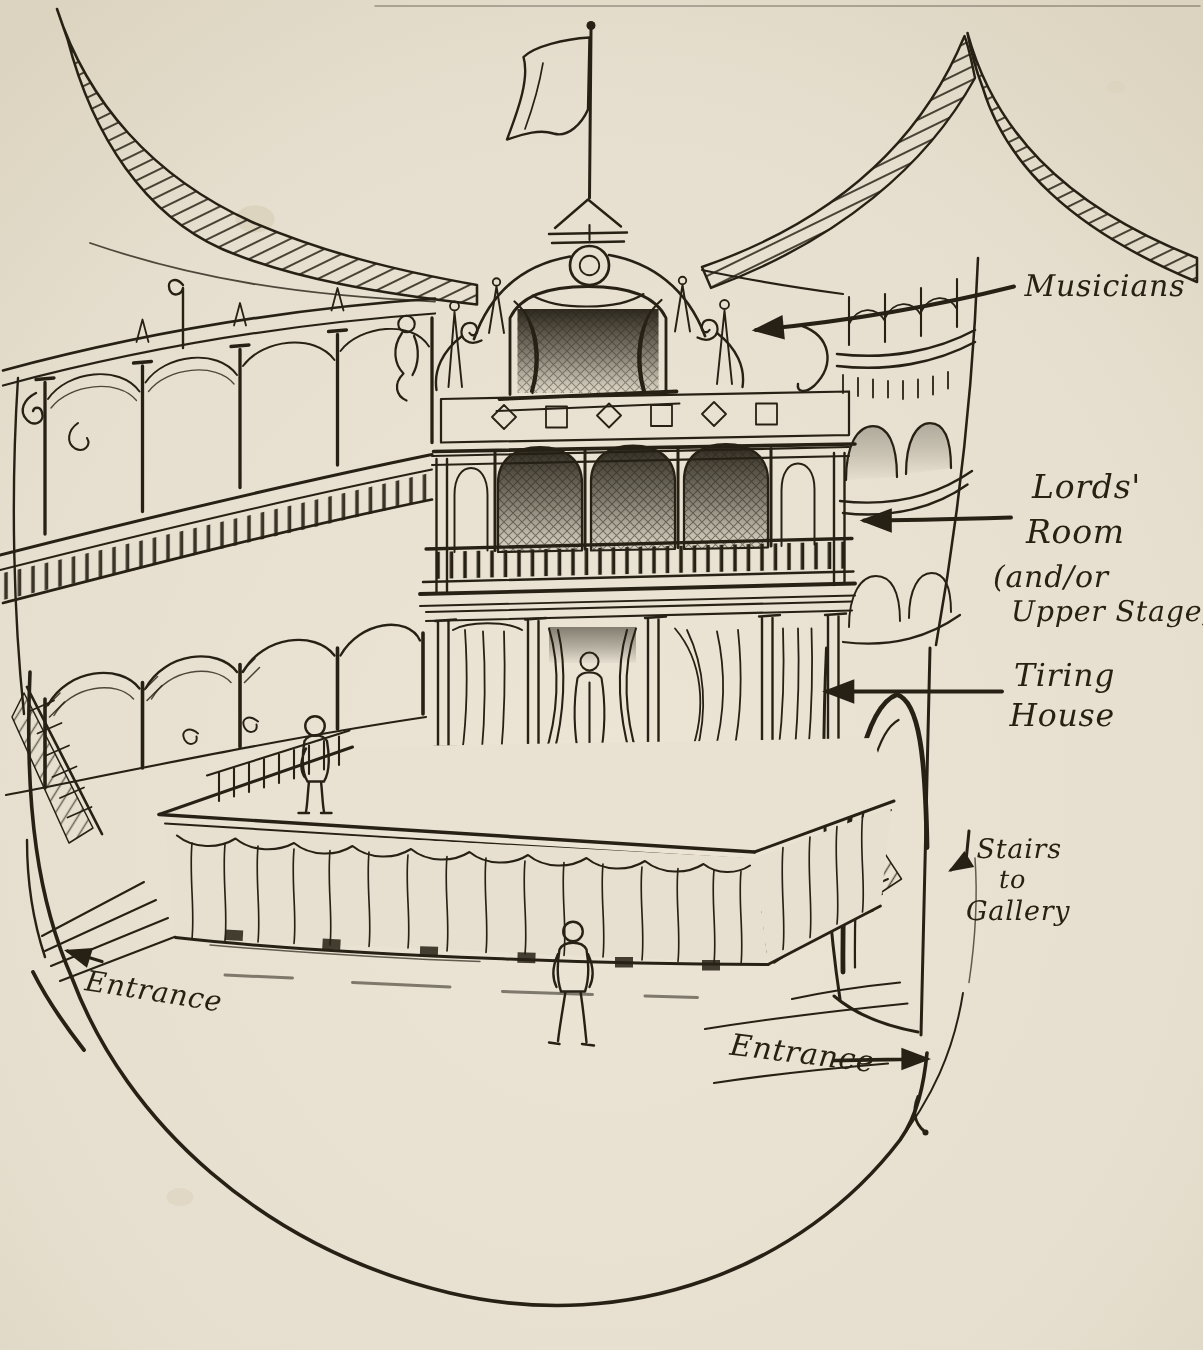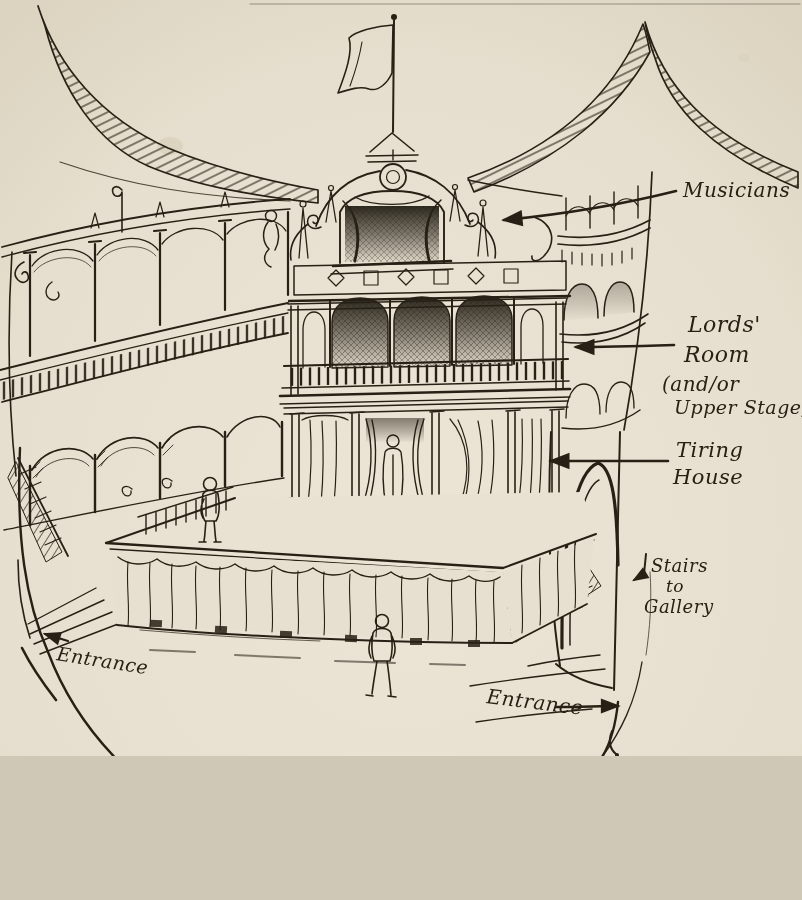--- a/index.html
+++ b/index.html
@@ -1,16 +1,16 @@
 <!DOCTYPE html>
 <html><head>
 <meta charset="utf-8">
 <style>
   html,body{margin:0;padding:0;background:#cfc8b6;}
-  .frame{position:relative;width:802px;height:756px;margin:0 auto;overflow:hidden;
+  .frame{position:relative;width:802px;height:900px;margin:0 auto;overflow:hidden;
          font-family:"DejaVu Serif", serif;}
   .frame svg{position:absolute;inset:0;display:block;}
   text.hand{font-family:"DejaVu Serif", serif;font-style:italic;fill:#27211484;
             fill:#272114;stroke:none;letter-spacing:.5px;}
 </style>
 </head>
 <body>
 
 <div class="frame">
 <svg viewBox="0 0 802 900" width="802" height="900">

